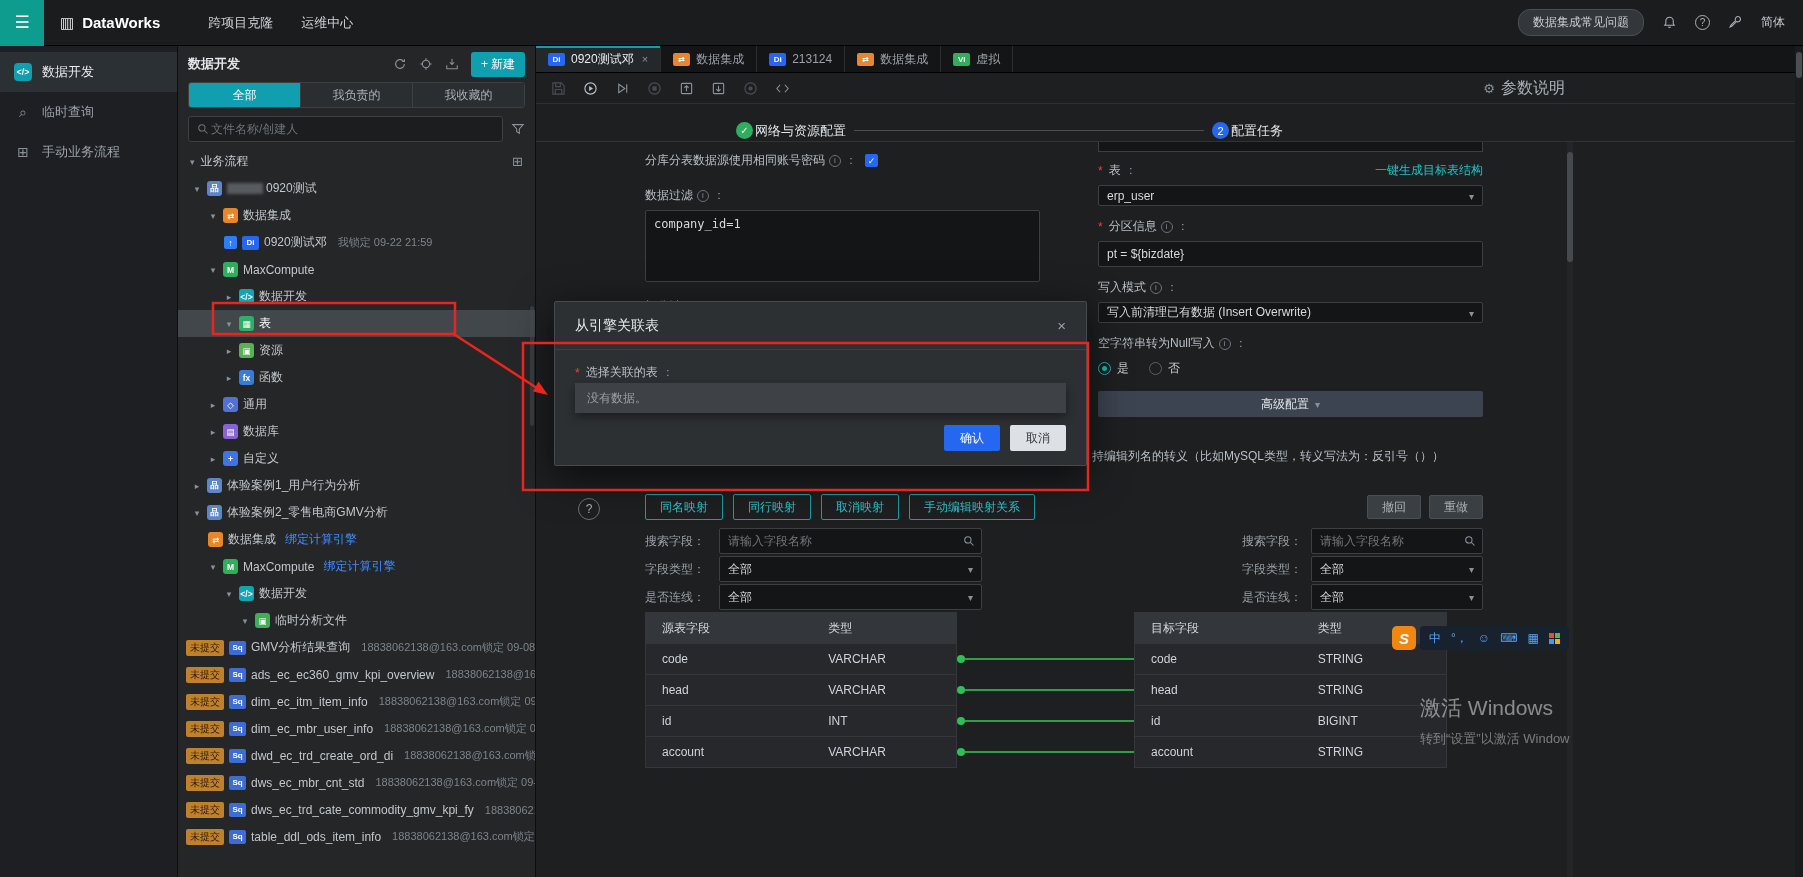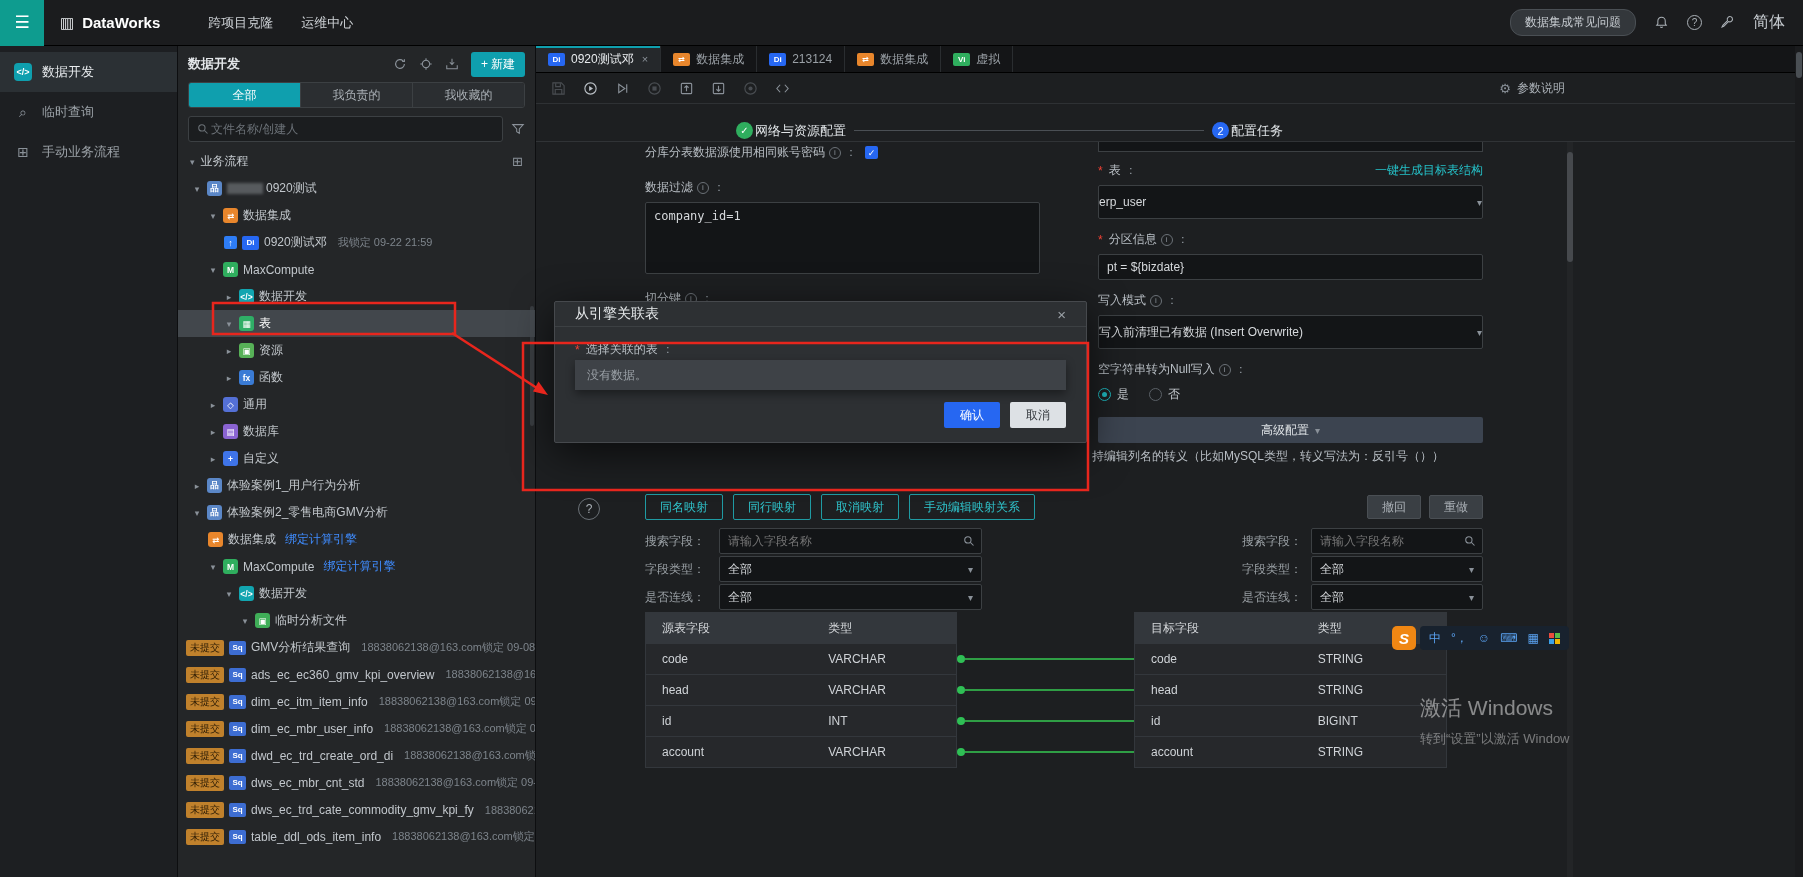--- a/index.html
+++ b/index.html
@@ -19,21 +19,21 @@
   .ws-id{font-size:11px;color:#8b9198;line-height:13px;}
   .mode-badge{background:#23a757;color:#fff;font-size:11px;padding:3px 8px;border-radius:3px;display:flex;align-items:center;gap:4px;}
   .mode-badge::after{content:"▾";font-size:9px;}
   .top-menu{display:flex;gap:28px;margin-left:28px;}
   .top-menu-item{color:#cfd3d7;font-size:13px;cursor:pointer;}
   .top-right{margin-left:auto;display:flex;align-items:center;gap:18px;padding-right:18px;}
   .faq-btn{background:#33373b;border:1px solid #4a4f54;color:#c6cbd0;font-size:12px;padding:4px 14px;border-radius:12px;}
   .tb-glyph{color:#aab0b6;font-size:15px;line-height:1;}
   .help-circle{width:15px;height:15px;border:1px solid #aab0b6;border-radius:50%;color:#aab0b6;font-size:10px;display:flex;align-items:center;justify-content:center;}
   .help-circle::before{content:"?";}
-  .lang{font-size:16px;color:#c6cbd0;}
+  .lang{font-size:12px;color:#c6cbd0;}
   
   .leftnav{position:absolute;left:0;top:46px;width:178px;bottom:0;background:#1d1f22;border-right:1px solid #0d0e10;padding-top:6px;z-index:4;}
   .leftnav-item{height:40px;display:flex;align-items:center;gap:10px;padding:0 14px;color:#9aa0a6;font-size:13px;cursor:pointer;}
   .leftnav-item.active{background:#2b3034;color:#e8ebee;}
   .ln-icon{width:18px;height:18px;border-radius:4px;display:flex;align-items:center;justify-content:center;font-size:14px;color:#8a9199;flex:none;}
   .ln-icon.chip{color:#fff;font-size:9px;font-weight:bold;}
   
   .tree-panel{position:absolute;left:178px;top:46px;width:358px;bottom:0;background:#242628;border-right:1px solid #0d0e10;z-index:4;}
   .tp-header{height:36px;display:flex;align-items:center;padding:0 10px;gap:12px;}
   .tp-title{color:#e2e5e8;font-size:13px;font-weight:bold;margin-right:auto;}
@@ -72,50 +72,50 @@
   .tabstrip{height:27px;background:#141517;display:flex;border-bottom:1px solid #000;}
   .tab{display:flex;align-items:center;gap:6px;padding:0 12px;font-size:12px;color:#9aa0a6;border-right:1px solid #2a2d30;cursor:pointer;}
   .tab.active{background:#25282b;color:#e8ebee;box-shadow:inset 0 2px 0 #0f9fae;}
   .tab-badge{min-width:17px;height:13px;border-radius:2px;color:#fff;font-size:8px;font-weight:bold;display:flex;align-items:center;justify-content:center;padding:0 2px;flex:none;}
   .tab-close{display:none;color:#8a9199;font-size:11px;margin-left:2px;}
   .tab-close::before{content:"×";}
   .tab.closable .tab-close{display:inline;}
   .toolbar{height:31px;display:flex;align-items:center;gap:16px;padding:0 14px;border-bottom:1px solid #2e3134;position:relative;}
   .tb-icon{width:16px;height:16px;display:flex;align-items:center;justify-content:center;cursor:pointer;}
   .tb-icon.dim{opacity:.4;}
-  .params{position:absolute;right:238px;display:flex;gap:6px;align-items:center;color:#aab0b6;font-size:12px;cursor:pointer;}
+  .params{position:absolute;right:238px;display:flex;gap:6px;align-items:center;color:#aab0b6;font-size:16px;cursor:pointer;}
   .params::before{content:"⚙";font-size:13px;color:#8a9199;}
   .steps{height:38px;border-bottom:1px solid #303336;position:relative;}
   .steps-inner{position:absolute;left:200px;top:8px;height:100%;display:flex;align-items:center;gap:2px;}
   .step-circle{width:17px;height:17px;border-radius:50%;color:#fff;font-size:11px;display:flex;align-items:center;justify-content:center;flex:none;}
   .step-circle.green{background:#2fae5e;}
   .step-circle.green::before{content:"✓";font-size:10px;}
   .step-circle.blue{background:#2667f2;}
   .step-label{color:#dfe3e6;font-size:13px;}
   .step-line{width:350px;height:1px;background:#4a4f54;margin:0 6px;}
   .content{position:absolute;top:96px;left:0;right:0;bottom:0;}
   
-  .form-left{position:absolute;left:109px;top:2px;width:395px;}
+  .form-left{position:absolute;left:109px;top:10px;width:395px;}
   .lbl{display:flex;align-items:center;gap:4px;color:#b9bfc5;font-size:12px;}
   .lbl::after{content:"：";color:#8a9199;}
   .req::before{content:"*";color:#f04134;margin-right:2px;}
   .info-icon{width:12px;height:12px;border:1px solid #6b7177;border-radius:50%;color:#8a9199;font-size:8px;display:flex;align-items:center;justify-content:center;flex:none;}
   .info-icon::before{content:"i";}
   .chk-row{display:flex;align-items:center;gap:8px;}
   .checkbox{width:13px;height:13px;background:#2667f2;border-radius:2px;position:relative;cursor:pointer;}
   .checkbox::after{content:"✓";position:absolute;inset:0;color:#fff;font-size:9px;display:flex;align-items:center;justify-content:center;}
   .mt18{margin-top:18px;}.mt12{margin-top:12px;}.mt6{margin-top:6px;}
   .filter-area{width:100%;height:72px;background:#131517;border:1px solid #3c4043;border-radius:2px;color:#d6d9dc;font:12px "DejaVu Sans Mono",monospace;padding:6px 8px;resize:none;margin-top:6px;outline:none;}
   .text-input{height:26px;width:100%;background:#131517;border:1px solid #3c4043;border-radius:2px;color:#d6d9dc;font-size:12px;padding:0 8px;outline:none;font-family:inherit;}
   
   .form-right{position:absolute;left:562px;top:0;width:385px;}
   .sliver{height:10px;border:1px solid #3c4043;border-top:none;background:#131517;}
   .row-between{display:flex;justify-content:space-between;align-items:center;margin-top:10px;}
   .teal-link{color:#25c2c9;font-size:12px;cursor:pointer;}
-  .select{height:34px;background:#131517;border:1px solid #3c4043;border-radius:2px;display:flex;align-items:center;justify-content:space-between;padding:0 0;color:#d6d9dc;font-size:12px;cursor:pointer;}
+  .select{height:21px;background:#131517;border:1px solid #3c4043;border-radius:2px;display:flex;align-items:center;justify-content:space-between;padding:0 8px;color:#d6d9dc;font-size:12px;cursor:pointer;}
   .chev-down::after{content:"▾";color:#8a9199;font-size:10px;}
   .radio-row{display:flex;gap:20px;color:#c6cbd0;font-size:12px;align-items:center;margin-top:8px;}
   .radio-opt{display:flex;align-items:center;gap:6px;cursor:pointer;}
   .radio{width:13px;height:13px;border-radius:50%;border:1px solid #5a6066;position:relative;flex:none;}
   .radio.on{border-color:#1fb6bc;}
   .radio.on::after{content:"";position:absolute;left:3px;top:3px;width:5px;height:5px;border-radius:50%;background:#1fb6bc;}
   .advanced{margin-top:14px;height:26px;background:#3c4450;border-radius:2px;display:flex;align-items:center;justify-content:center;gap:6px;color:#dfe3e6;font-size:12px;cursor:pointer;}
   
   .note{position:absolute;left:556px;top:306px;color:#b9bfc5;font-size:12px;white-space:nowrap;}
   .map-toolbar{position:absolute;left:109px;top:352px;width:838px;display:flex;gap:10px;align-items:center;}
@@ -145,21 +145,21 @@
   .connectors{position:absolute;left:421px;top:501px;width:213px;}
   .connector{height:31px;display:flex;align-items:center;}
   .dot{width:8px;height:8px;border-radius:50%;background:#2fbf55;flex:none;}
   .cline{flex:1;height:2px;background:#2f9e45;}
   .help-fab{position:absolute;left:42px;top:356px;width:22px;height:22px;border-radius:50%;border:1px solid #6b7177;color:#aab0b6;display:flex;align-items:center;justify-content:center;font-size:12px;cursor:pointer;}
   .help-fab::before{content:"?";}
   .scroll-col{position:absolute;left:1031px;top:0;bottom:0;width:6px;background:#232527;}
   .scroll-col .thumb{margin-top:10px;height:110px;background:#46494d;border-radius:3px;}
   
   .dialog{position:absolute;left:18px;top:159px;width:533px;background:#2d3033;border:1px solid #46494d;border-radius:2px;box-shadow:0 10px 40px rgba(0,0,0,.65);z-index:40;}
-  .dlg-head{height:25px;display:flex;align-items:center;justify-content:space-between;padding:0 20px;border-bottom:1px solid #3c4043;}
+  .dlg-head{height:48px;display:flex;align-items:center;justify-content:space-between;padding:0 20px;border-bottom:1px solid #3c4043;}
   .dlg-title{color:#e6e9eb;font-size:14px;}
   .dlg-close{color:#9aa0a6;font-size:15px;cursor:pointer;}
   .dlg-close::before{content:"×";}
   .dlg-body{padding:14px 20px 0;}
   .dlg-select{margin-top:8px;height:28px;border:1px solid #27c2c9;background:#1b1d1f;border-radius:2px;display:flex;align-items:center;justify-content:space-between;padding:0 10px;color:#6f767d;font-size:12px;cursor:pointer;}
   .chev-up::after{content:"▴";color:#8a9199;font-size:10px;}
   .dlg-dropdown{height:30px;background:#3e4247;display:flex;align-items:center;padding:0 12px;color:#9aa0a6;font-size:12px;margin-top:2px;box-shadow:0 4px 10px rgba(0,0,0,.4);}
   .dlg-footer{display:flex;justify-content:flex-end;gap:10px;padding:12px 20px 14px;}
   .btn-primary{height:26px;padding:0 16px;background:#2667f2;color:#fff;font-size:12px;border-radius:2px;border:none;cursor:pointer;font-family:inherit;}
   .btn-light{height:26px;padding:0 16px;background:#dde1e5;color:#33383d;font-size:12px;border-radius:2px;border:none;cursor:pointer;font-family:inherit;}

